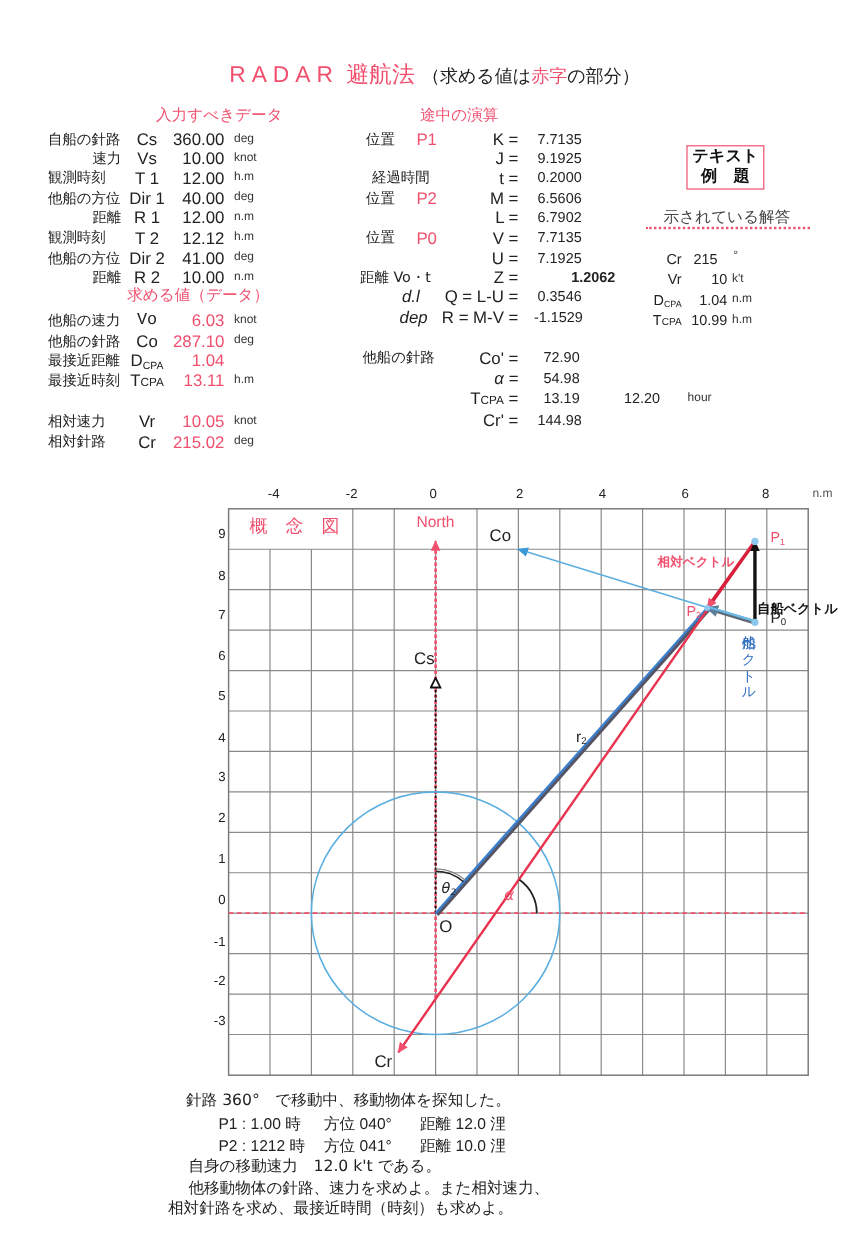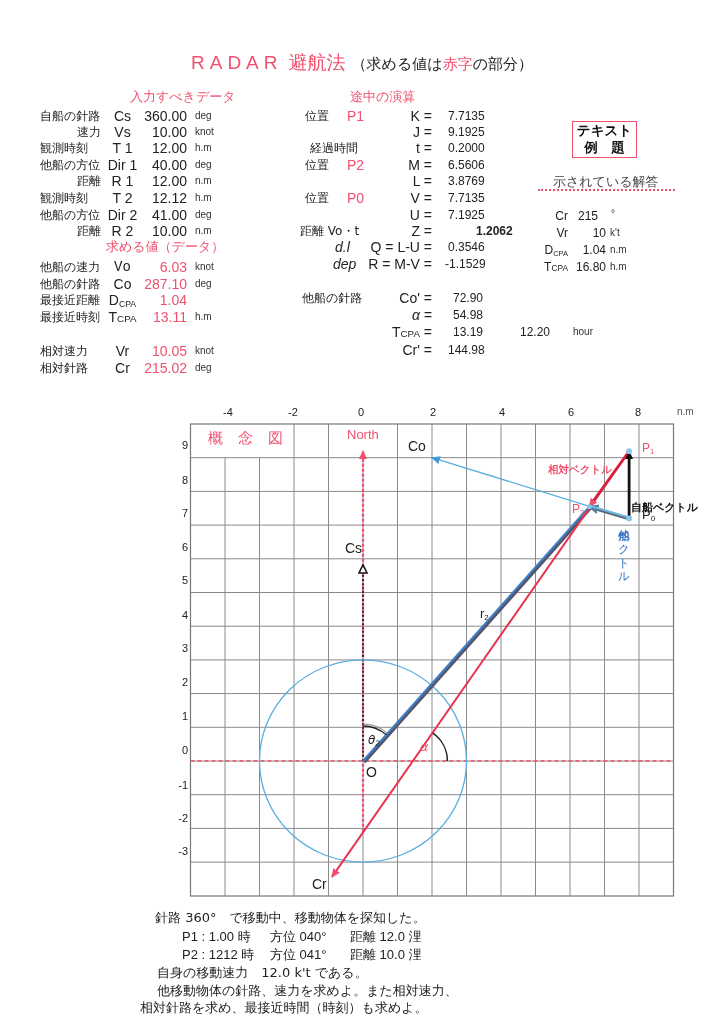--- a/index.html
+++ b/index.html
@@ -144,21 +144,21 @@
   <div class="abs t12 num" style="left:448px;top:139px;">0.2000</div>
 </div>
 <div>
   <div class="abs t12" style="left:305px;top:156px;">位置</div>
   <div class="abs t14 num red" style="left:347px;top:156px;">P2</div>
   <div class="abs t14 r num" style="left:355px;top:156px;width:77px;">M =</div>
   <div class="abs t12 num" style="left:448px;top:156px;">6.5606</div>
 </div>
 <div>
   <div class="abs t14 r num" style="left:355px;top:172px;width:77px;">L =</div>
-  <div class="abs t12 num" style="left:448px;top:172px;">3.8769</div>
+  <div class="abs t12 num" style="left:448px;top:172px;">6.7902</div>
 </div>
 <div>
   <div class="abs t12" style="left:305px;top:189px;">位置</div>
   <div class="abs t14 num red" style="left:347px;top:189px;">P0</div>
   <div class="abs t14 r num" style="left:355px;top:189px;width:77px;">V =</div>
   <div class="abs t12 num" style="left:448px;top:189px;">7.7135</div>
 </div>
 <div>
   <div class="abs t14 r num" style="left:355px;top:206px;width:77px;">U =</div>
   <div class="abs t12 num" style="left:448px;top:206px;">7.1925</div>
@@ -215,21 +215,21 @@
   <div class="abs t12 r num" style="left:570px;top:224px;width:36px;">10</div>
   <div class="abs unit" style="left:610px;top:224px;">k't</div>
 </div>
 <div>
   <div class="abs t12 r num" style="left:520px;top:241px;width:48px;"><span>D</span><sub>CPA</sub></div>
   <div class="abs t12 r num" style="left:570px;top:241px;width:36px;">1.04</div>
   <div class="abs unit" style="left:610px;top:241px;">n.m</div>
 </div>
 <div>
   <div class="abs t12 r num" style="left:520px;top:258px;width:48px;"><span>T</span><span class="smc">CPA</span></div>
-  <div class="abs t12 r num" style="left:570px;top:258px;width:36px;">16.80</div>
+  <div class="abs t12 r num" style="left:570px;top:258px;width:36px;">10.99</div>
   <div class="abs unit" style="left:610px;top:258px;">h.m</div>
 </div>
 
 <svg class="diagram-svg" width="720" height="1035" viewBox="0 0 720 1035">
   <defs>
     <marker id="ar-red" markerWidth="10" markerHeight="10" refX="8" refY="5" orient="auto" markerUnits="userSpaceOnUse">
         <path d="M0,1 L9,5 L0,9 z" fill="#f0506e"></path>
       </marker>
     <marker id="ar-black" markerWidth="10" markerHeight="10" refX="8" refY="5" orient="auto" markerUnits="userSpaceOnUse">
         <path d="M0,1 L9,5 L0,9 z" fill="#111"></path>

